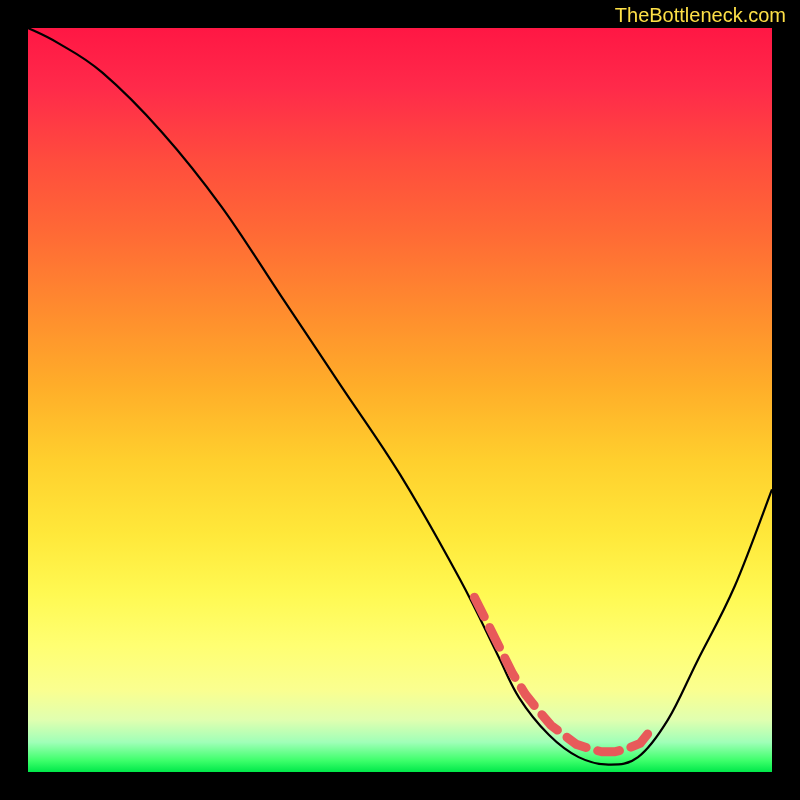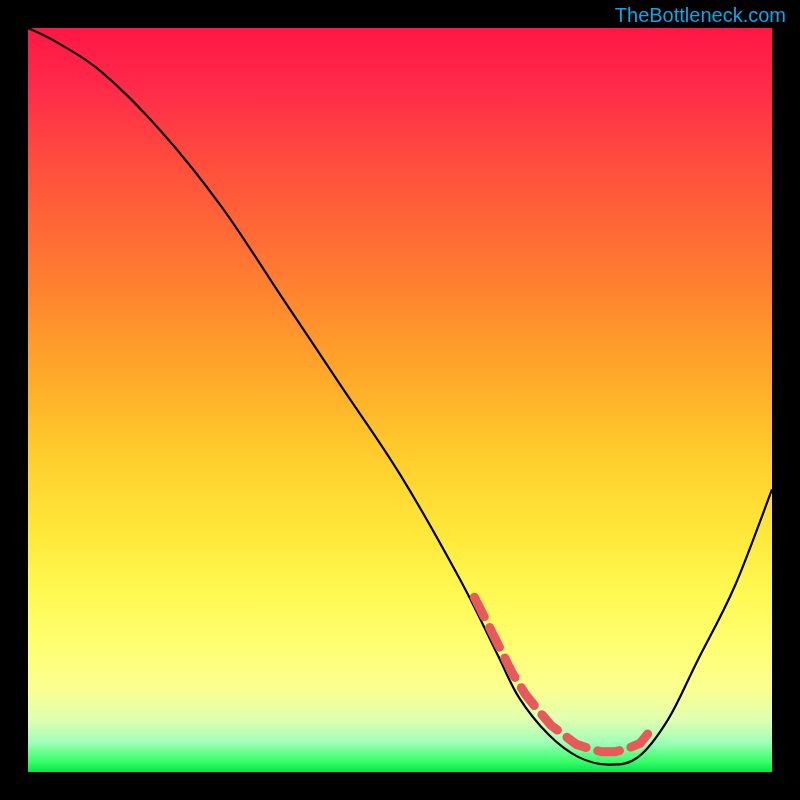--- a/index.html
+++ b/index.html
@@ -8,21 +8,21 @@
     height: 800px;
     background: #000;
     font-family: Arial, sans-serif;
     position: relative;
     overflow: hidden;
   }
   .watermark {
     position: absolute;
     top: 4px;
     right: 14px;
-    color: #0ea5e9;
+    color: #fde047;
     font-size: 20px;
     font-weight: 500;
     z-index: 10;
   }
   .plot-area {
     position: absolute;
     top: 28px;
     left: 28px;
     width: 744px;
     height: 744px;

